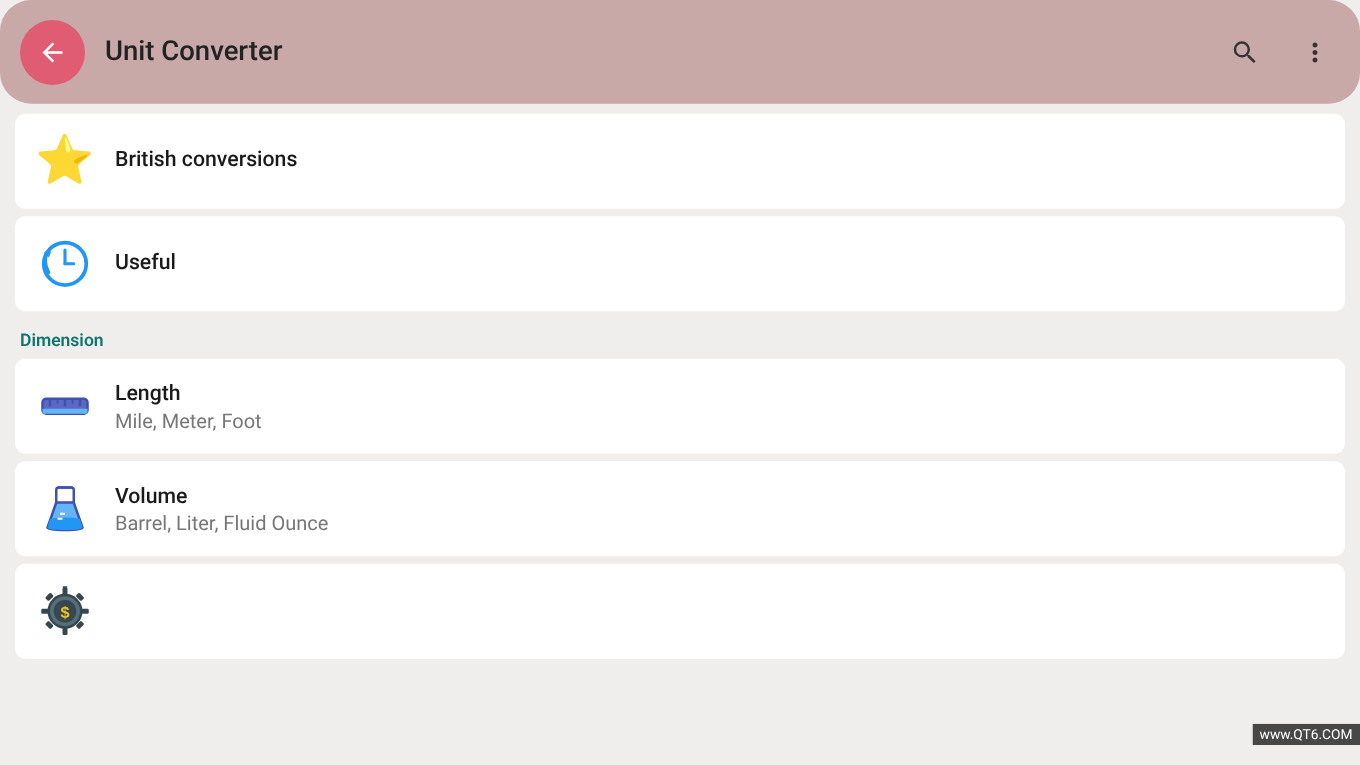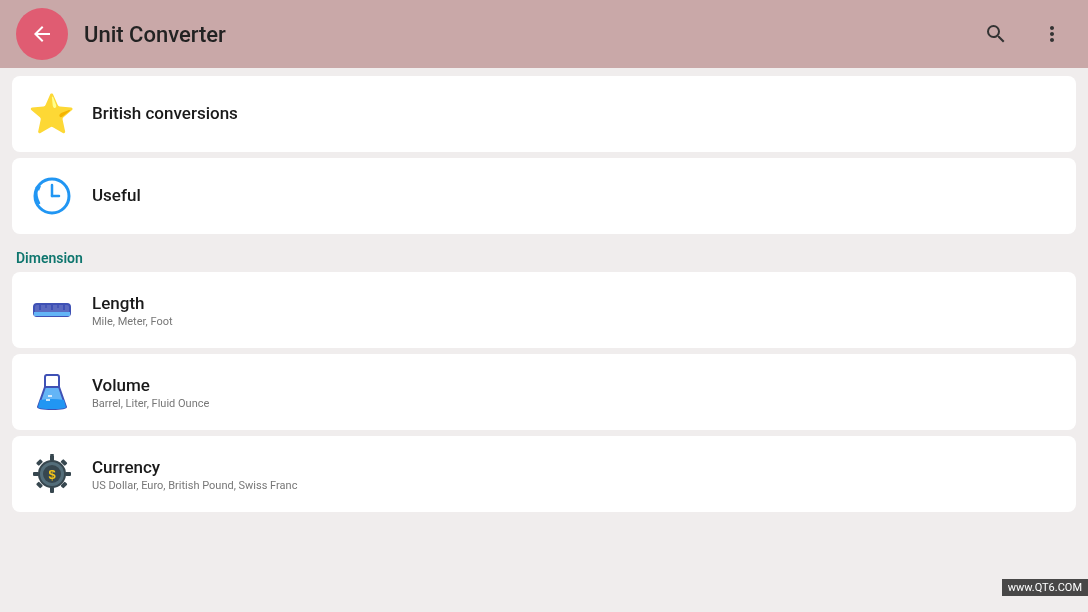--- a/index.html
+++ b/index.html
@@ -7,25 +7,26 @@
       font-family: 'Roboto', Arial, sans-serif;
       background: #f0eded;
       width: 1088px;
       height: 612px;
       overflow: hidden;
     }
 
     
     .header {
       background: #c9a8a8;
-      height: 68px;
+      height: 83px;
       display: flex;
       align-items: center;
       padding: 0 16px;
       position: relative;
+      border-radius: 25px;
     }
     .back-btn {
       width: 52px;
       height: 52px;
       border-radius: 50%;
       background: #e05c72;
       display: flex;
       align-items: center;
       justify-content: center;
       cursor: pointer;
@@ -95,21 +96,21 @@
       display: flex;
       flex-direction: column;
     }
     .item-title {
       font-size: 17px;
       font-weight: 500;
       color: #1a1a1a;
       margin-bottom: 2px;
     }
     .item-subtitle {
-      font-size: 11px;
+      font-size: 16px;
       color: #777;
       text-align: right;
     }
 
     
     .section-header {
       font-size: 14px;
       font-weight: 600;
       color: #0f766e;
       padding: 10px 4px 6px 4px;
@@ -246,21 +247,17 @@
           <rect x="32" y="7.5" width="4" height="6" rx="1" transform="rotate(-45 34 10.5)"></rect>
           <rect x="7.5" y="30" width="4" height="6" rx="1" transform="rotate(-45 9.5 33)"></rect>
           <rect x="32" y="30" width="4" height="6" rx="1" transform="rotate(45 34 33)"></rect>
         </g>
         <circle cx="22" cy="22" r="12" fill="#546e7a"></circle>
         <circle cx="22" cy="22" r="9" fill="#37474f"></circle>
 
         <text x="22" y="27" text-anchor="middle" fill="#f5c518" font-size="13" font-weight="bold" font-family="Arial">$</text>
       </svg>
     </div>
-    <div class="item-text">
-      <span class="item-title">Currency</span>
-      <span class="item-subtitle">US Dollar, Euro, British Pound, Swiss Franc</span>
-    </div>
   </div>
 
 </div>
 
 <div class="watermark">www.QT6.COM</div>
 
 </body></html>

